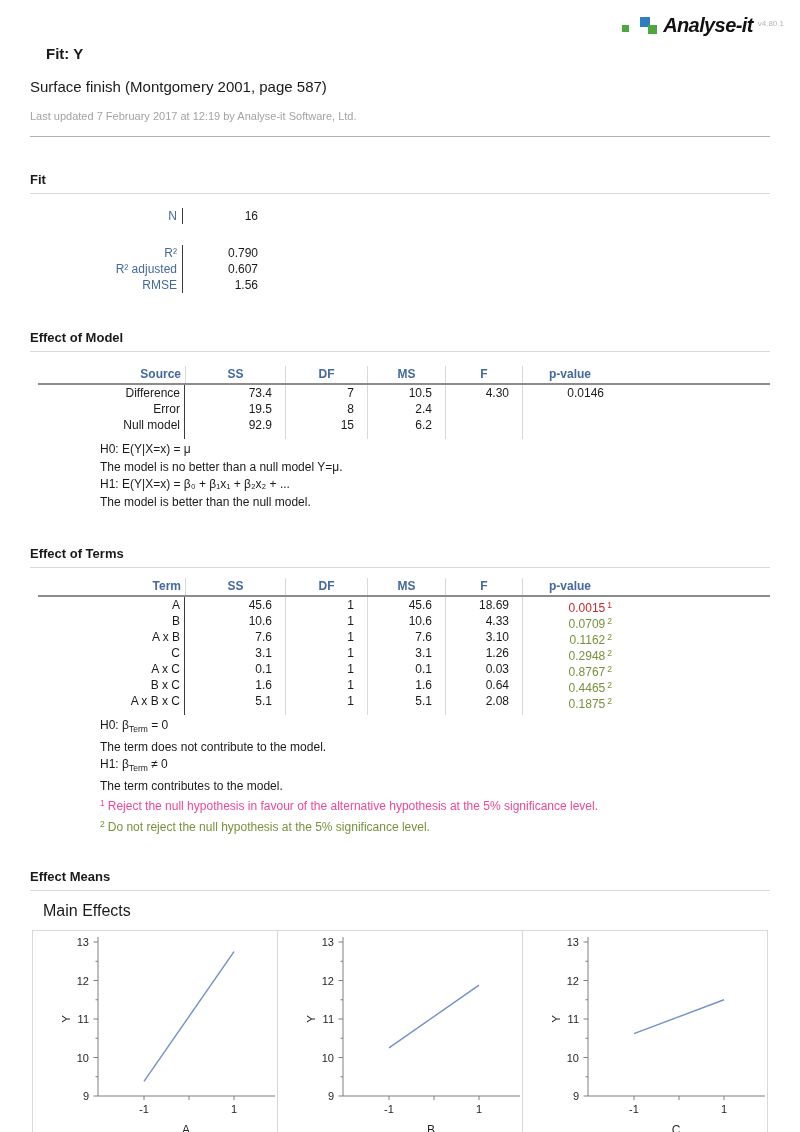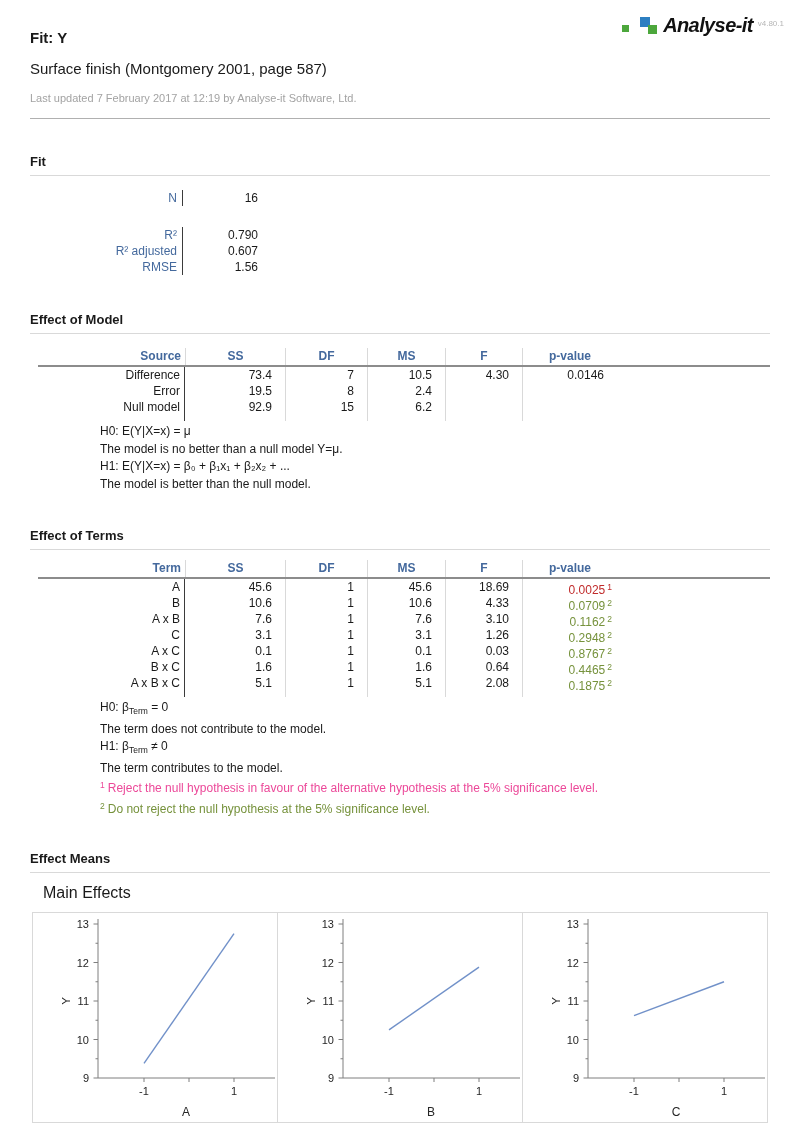--- a/index.html
+++ b/index.html
@@ -6,21 +6,21 @@
   html,body { margin:0; padding:0; background:#fff; }
   body {
     width:800px; height:1132px; overflow:hidden;
     font-family:"Liberation Sans", sans-serif;
     color:#1a1a1a; -webkit-font-smoothing:antialiased;
   }
   .page { width:800px; height:1132px; padding:0 30px; position:relative; }
 
   
   header { position:relative; padding-top:29px; }
-  .title { font-size:15px; font-weight:bold; margin:0; }
+  .title { font-size:15px; font-weight:bold; margin:16px; }
   .subtitle { font-size:15px; margin-top:14px; }
   .updated { font-size:11px; color:#a3a3a3; margin-top:15px; }
   .top-rule { border:none; border-top:1px solid #b0b0b0; margin:14px 0 0 0; }
 
   .logo { position:absolute; top:14px; right:-14px; display:flex; align-items:center; }
   .sq-lone { width:7px; height:7px; background:#4CA73C; margin-right:11px; margin-top:6px; }
   .mark { position:relative; width:18px; height:17px; }
   .mark .sq-blue  { position:absolute; left:0; top:0; width:10px; height:10px; background:#2D7FC1; }
   .mark .sq-green { position:absolute; left:8px; top:8px; width:9px; height:9px; background:#4CA73C; }
   .brand { font-size:20px; font-weight:bold; font-style:italic; letter-spacing:-0.6px; margin-left:5px; color:#111; }
@@ -186,21 +186,21 @@
         <div class="c4">F</div>
         <div class="c5">p-value</div>
       </div>
 
       <div class="t-row">
         <div class="c0">A</div>
         <div class="c1">45.6</div>
         <div class="c2">1</div>
         <div class="c3">45.6</div>
         <div class="c4">18.69</div>
-        <div class="c5 pcell" style="color: rgb(192, 43, 43);"><span>0.0025</span><span class="pmark">1</span></div>
+        <div class="c5 pcell" style="color: rgb(192, 43, 43);"><span>0.0015</span><span class="pmark">1</span></div>
       </div>
       <div class="t-row">
         <div class="c0">B</div>
         <div class="c1">10.6</div>
         <div class="c2">1</div>
         <div class="c3">10.6</div>
         <div class="c4">4.33</div>
         <div class="c5 pcell" style="color: rgb(118, 146, 60);"><span>0.0709</span><span class="pmark">2</span></div>
       </div>
       <div class="t-row">

